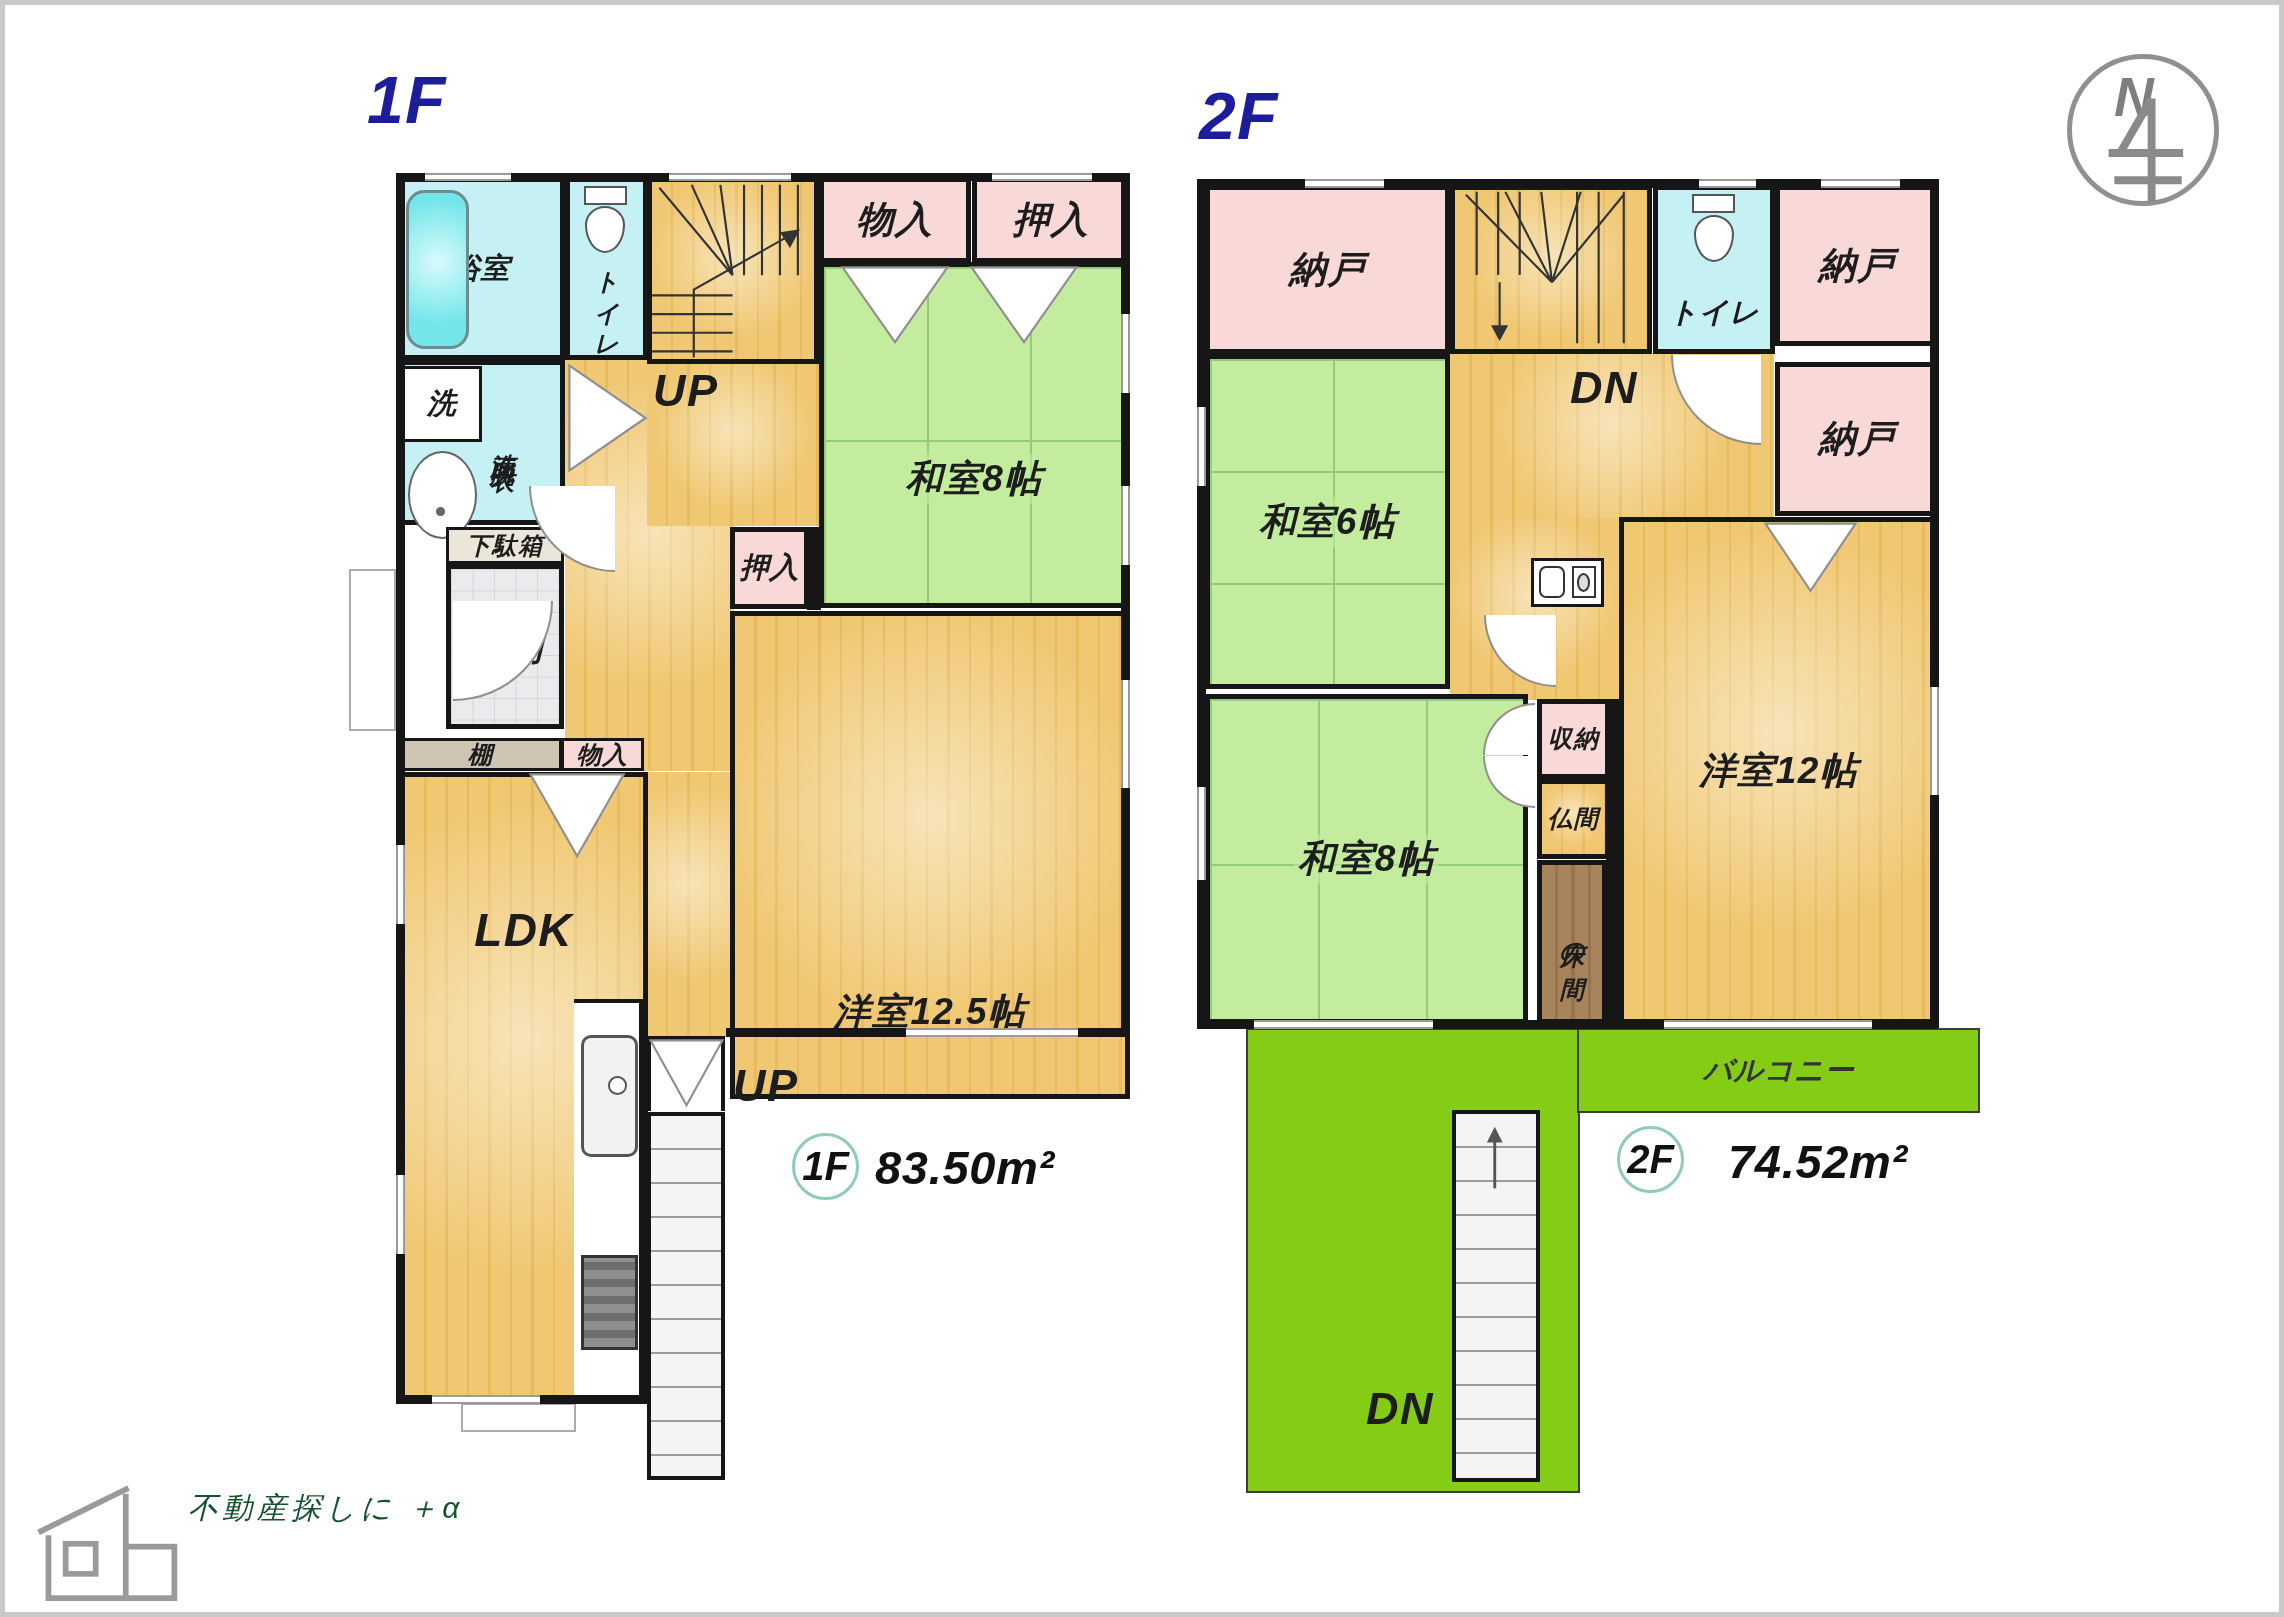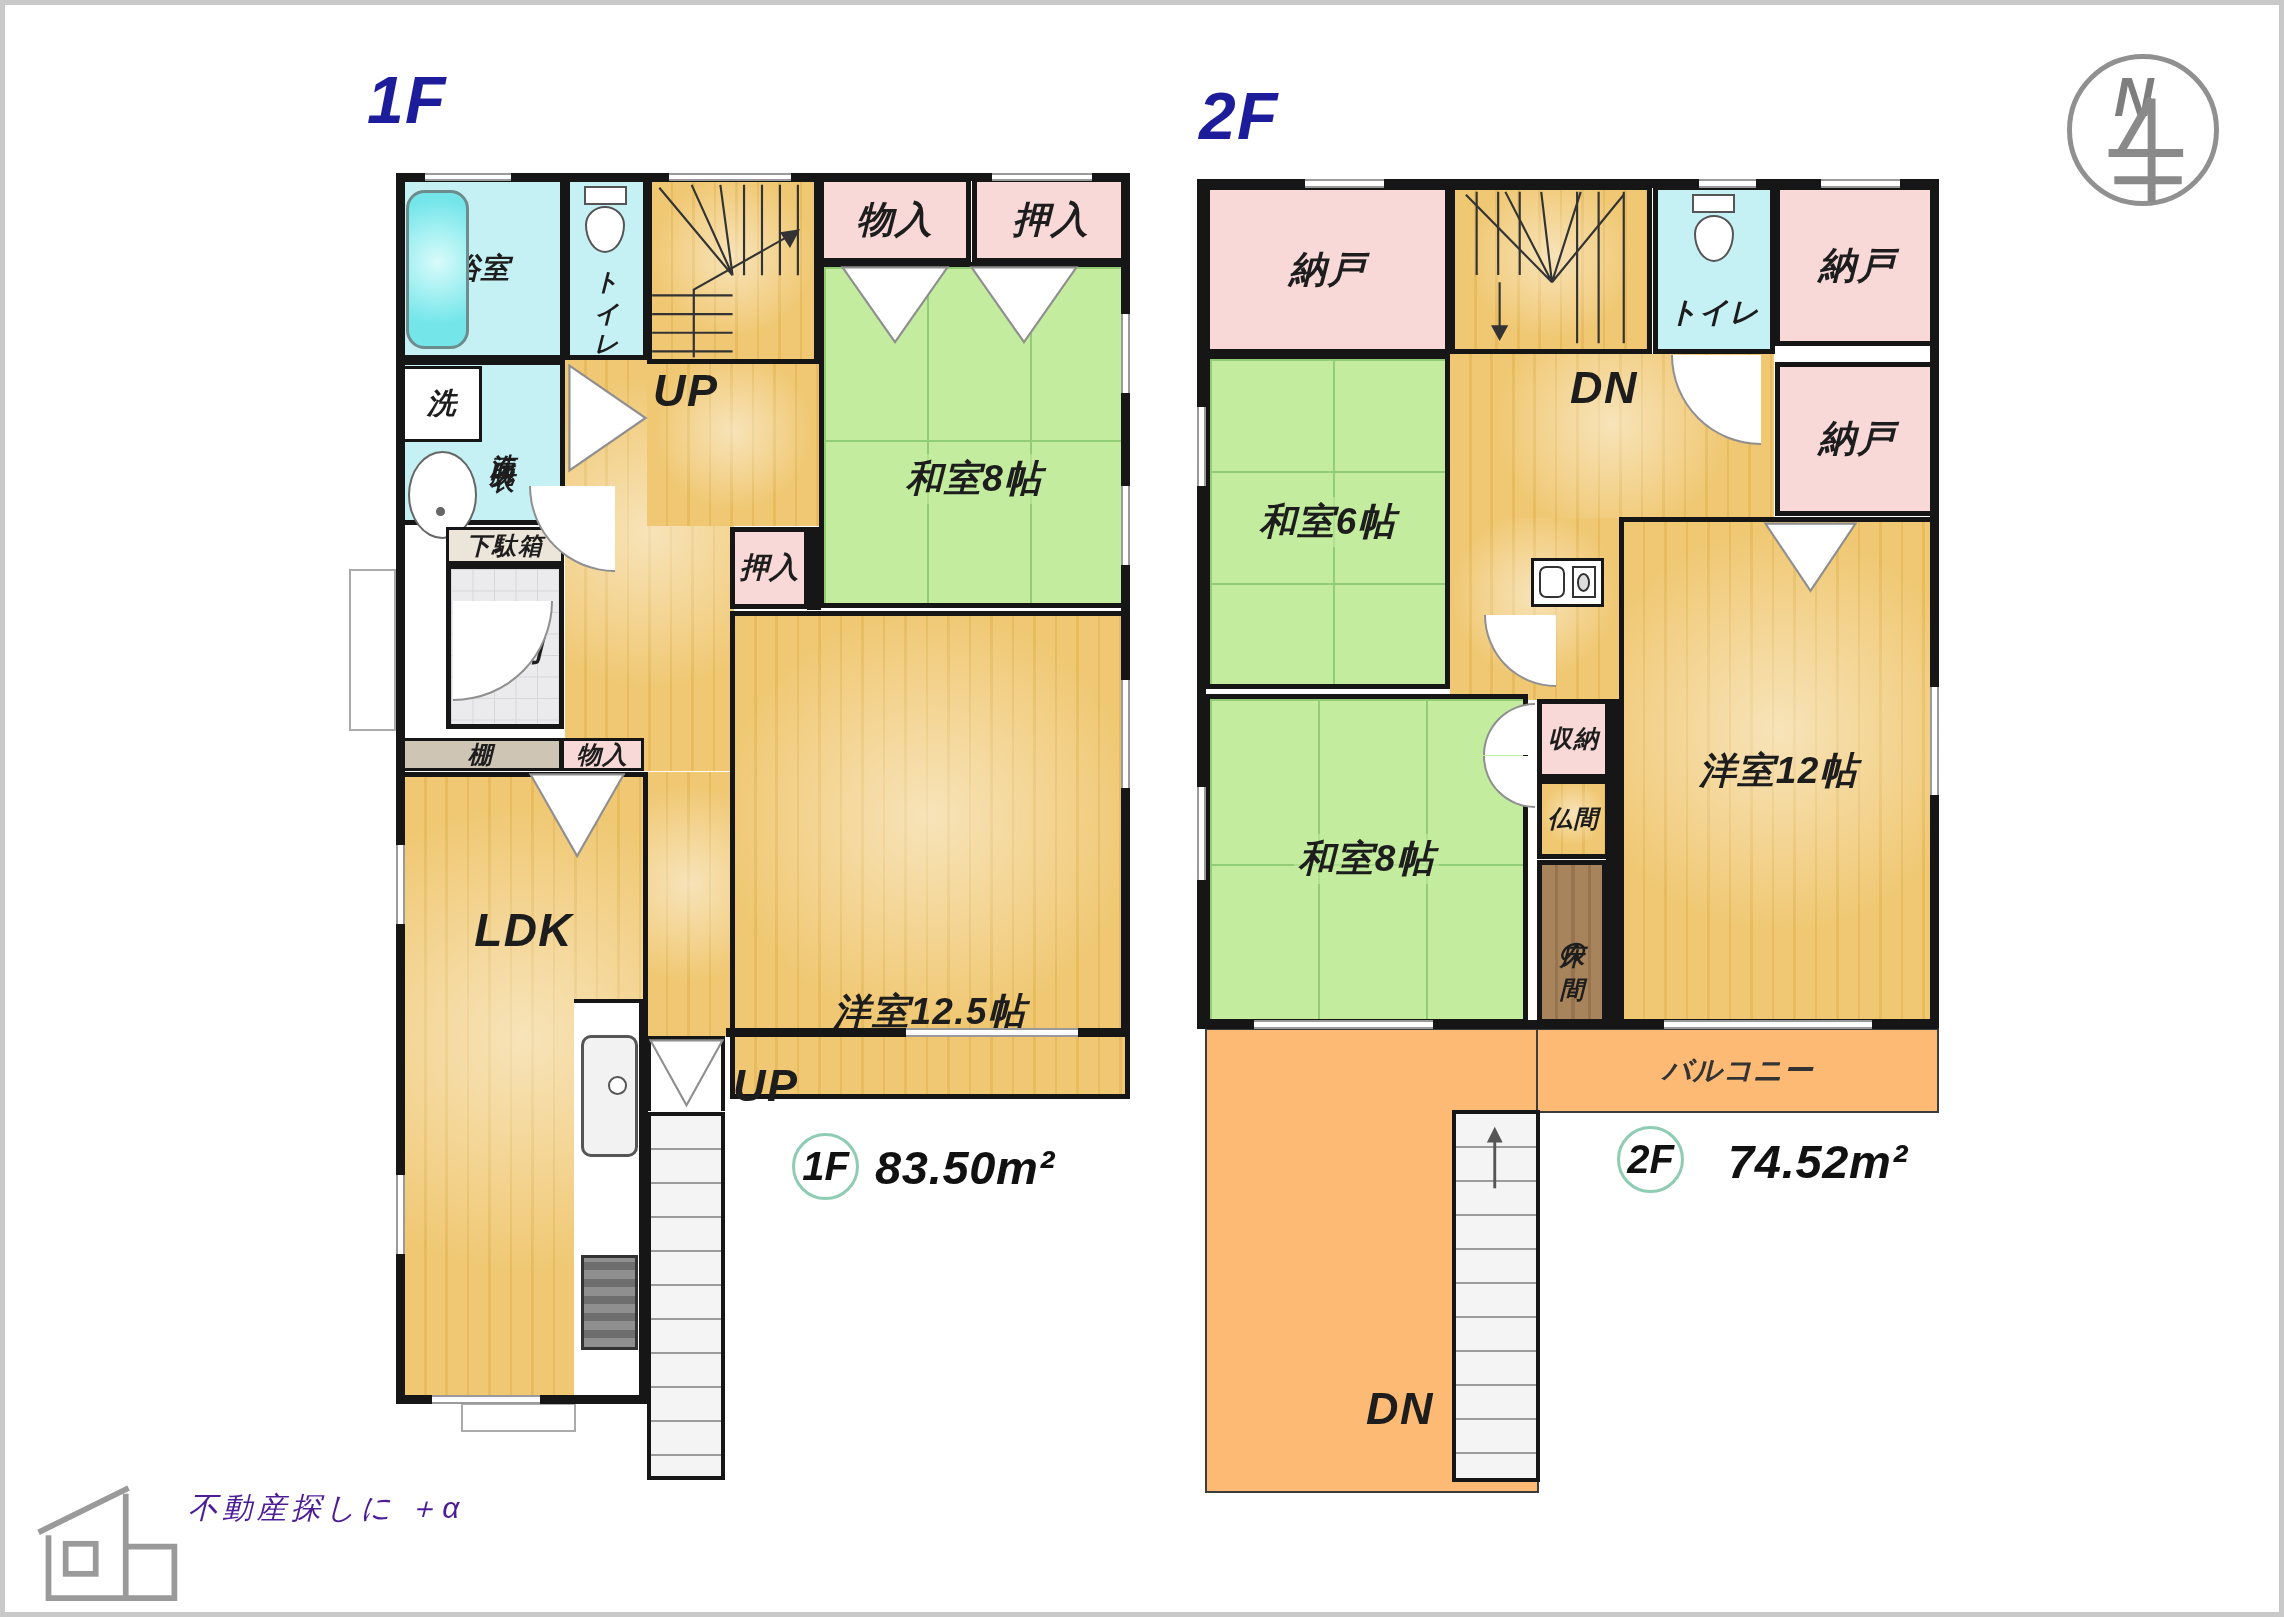--- a/index.html
+++ b/index.html
@@ -20,21 +20,21 @@
      repeating-linear-gradient(90deg,#f0c873 0 18.7px,#e7bb5e 18.7px 21.5px);}
   .tatami{background-color:#c3ec9f;
      background-image:linear-gradient(#92cc75 2.2px, transparent 2.2px),
                       linear-gradient(90deg,#92cc75 2.2px, transparent 2.2px);}
   .pink{background:#f9d8d8;}
   .cyan{background:#c6f1f4;}
   .tile{background-color:#ebebee;
      background-image:linear-gradient(#d6d6dc 1.4px, transparent 1.4px),
                       linear-gradient(90deg,#d6d6dc 1.4px, transparent 1.4px);
      background-size:21.5px 21.5px;}
-  .grayarea{background:#fdba74;border:2.9px solid #3c3c3c;}
+  .grayarea{background:#84cc16;border:2.9px solid #3c3c3c;margin-left:41px;}
   .shelfband{background:#cfc5b5;}
   .shoeband{background:#ece6da;}
   .tokonoma{background:repeating-linear-gradient(90deg,#a8845c 0 13px,#977450 13px 16.5px);}
   .white{background:#ffffff;}
   .lbl{font-weight:bold;color:#1d1d1d;font-size:37px;letter-spacing:1.4px;white-space:nowrap;}
   .lbl.sm{font-size:29px;letter-spacing:0.7px;}
   .lbl.xs{font-size:24.4px;}
   .lbl.big{font-size:45px;}
   .vert{writing-mode:vertical-rl;text-orientation:upright;letter-spacing:4.3px;}
   .wall{position:absolute;background:#161616;}
@@ -44,21 +44,21 @@
   .treads{background:#f4f4f4;box-sizing:border-box;border:4.3px solid #161616;
      background-image:repeating-linear-gradient(180deg,transparent 0 32px,#9b9b9b 32px 34px);}
   .arc{position:absolute;background:#ffffff;border:2.2px solid #8f8f8f;box-sizing:border-box;}
   .floor-title{position:absolute;font-weight:bold;color:#1d1d9c;font-size:66px;letter-spacing:1.4px;}
   .badge{position:absolute;box-sizing:border-box;border:3.6px solid #8fccb4;border-radius:50%;
      width:67px;height:67px;display:flex;align-items:center;justify-content:center;
      font-size:40px;font-weight:bold;color:#111;background:#fff;}
   .area-text{position:absolute;font-size:47px;font-weight:bold;color:#111;letter-spacing:0.7px;}
   .fix{position:absolute;box-sizing:border-box;}
   .nlabel{position:absolute;font-weight:bold;color:#7e7e7e;}
-  .logo-text{position:absolute;color:#4c1d95;white-space:nowrap;}
+  .logo-text{position:absolute;color:#14532d;white-space:nowrap;}
   svg{position:absolute;overflow:visible;}
 </style>
 </head>
 <body>
 
 <div class="frame">
 
   <div class="floor-title" style="left:362px;top:57px;">1F</div>
 
   <div class="floor" style="left:391px;top:165px;width:743px;height:1324px;">

